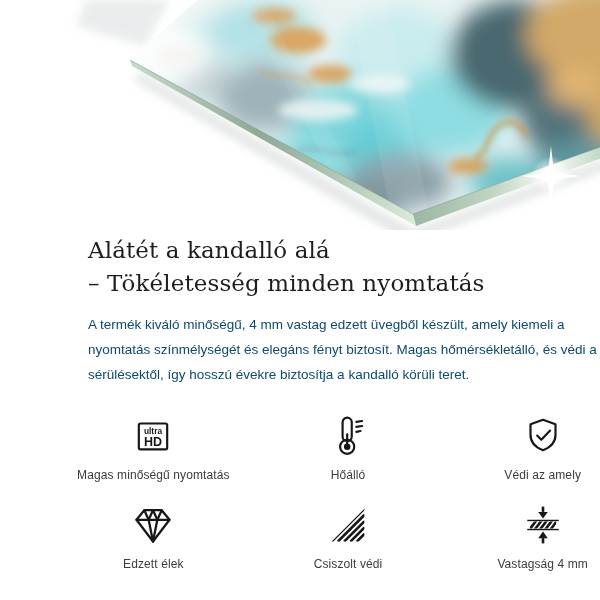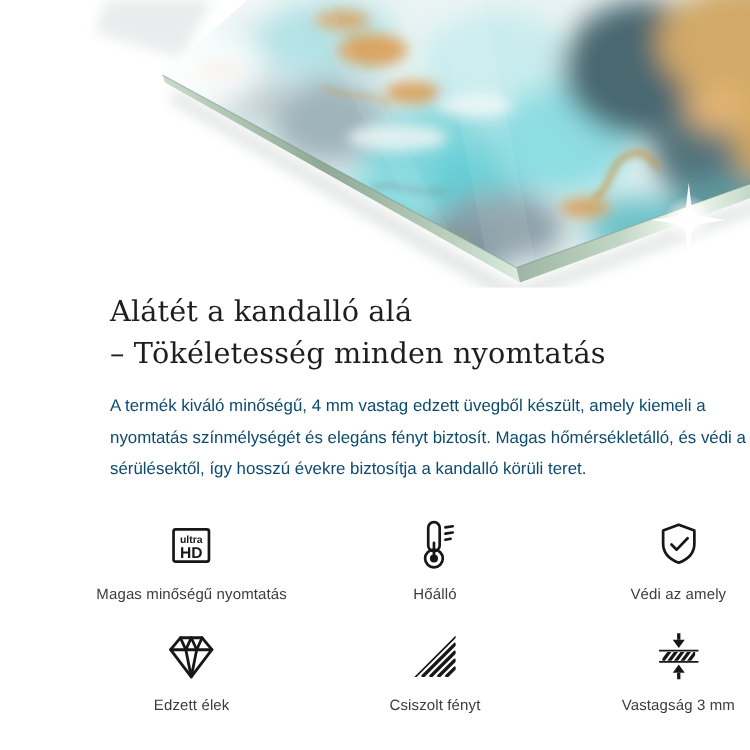--- a/index.html
+++ b/index.html
@@ -233,21 +233,21 @@
             </clipPath>
           <g clip-path="url(#triClip)" stroke="#171717" stroke-width="3.4" stroke-linecap="round">
             <line x1="4" y1="44" x2="44" y2="4"></line>
             <line x1="12" y1="44" x2="44" y2="12"></line>
             <line x1="20" y1="44" x2="44" y2="20"></line>
             <line x1="28" y1="44" x2="44" y2="28"></line>
             <line x1="36" y1="44" x2="44" y2="36"></line>
           </g>
         </svg>
       </div>
-      <div class="label">Csiszolt fényt</div>
+      <div class="label">Csiszolt védi</div>
     </div>
 
     <div class="feature">
       <div class="icon">
         <svg width="42" height="42" viewBox="0 0 48 48">
           <clipPath id="barClip">
               <rect x="9" y="20" width="30" height="8"></rect>
             </clipPath>
           <g clip-path="url(#barClip)" stroke="#171717" stroke-width="3">
             <line x1="8" y1="30" x2="17" y2="18"></line>
@@ -257,17 +257,17 @@
             <line x1="32" y1="30" x2="41" y2="18"></line>
           </g>
           <line x1="6" y1="18.8" x2="42" y2="18.8" stroke="#171717" stroke-width="1.6"></line>
           <line x1="6" y1="29.2" x2="42" y2="29.2" stroke="#171717" stroke-width="1.6"></line>
           <line x1="24" y1="3" x2="24" y2="9" stroke="#171717" stroke-width="3"></line>
           <polygon points="18.5,9 29.5,9 24,16.5" fill="#171717"></polygon>
           <line x1="24" y1="45" x2="24" y2="39" stroke="#171717" stroke-width="3"></line>
           <polygon points="18.5,39 29.5,39 24,31.5" fill="#171717"></polygon>
         </svg>
       </div>
-      <div class="label">Vastagság 3 mm</div>
+      <div class="label">Vastagság 4 mm</div>
     </div>
 
   </div>
 </div>
 
 </body></html>

